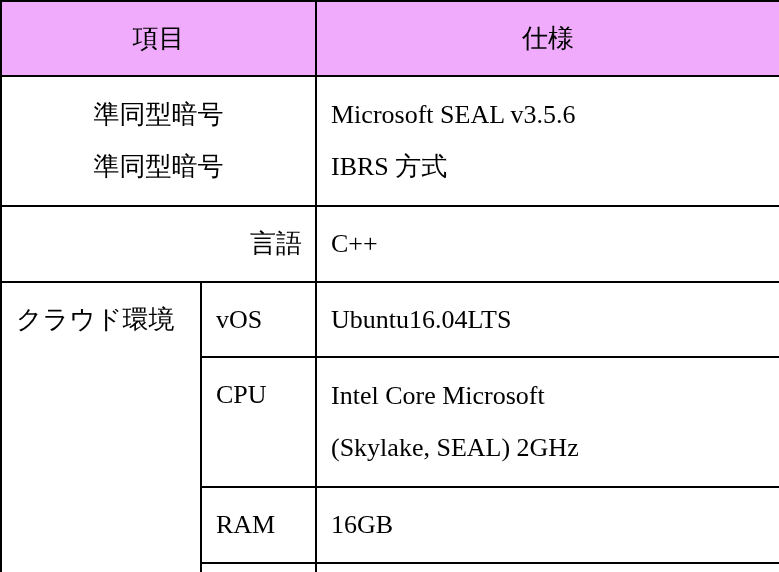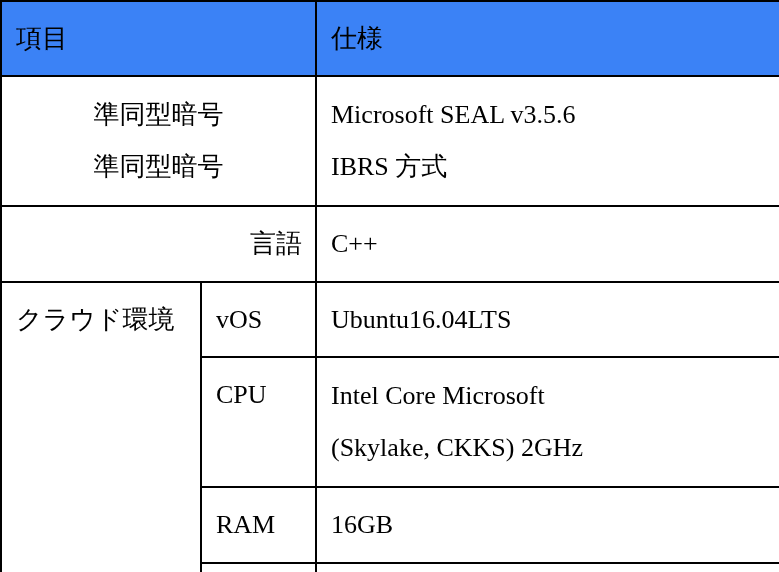--- a/index.html
+++ b/index.html
@@ -15,23 +15,23 @@
       table-layout: fixed;
     }
     td, th {
       border: 2px solid #000;
       padding: 12px 14px;
       font-size: 26px;
       line-height: 1.9;
       vertical-align: top;
     }
     th {
-      background: #3b82f6;
+      background: #f0abfc;
       font-weight: normal;
-      text-align: left;
+      text-align: center;
     }
     .col1 { width: 200px; }
     .col2 { width: 115px; }
     .col3 { width: 464px; }
     .center { text-align: center; margin-left: 44px; }
     .right { }
     .valign-top { vertical-align: top; }
     .twoline { line-height: 2.0; }
     .sub-right { text-align: right; padding-right: 13px; }
   </style>
@@ -65,21 +65,21 @@
   </tr>
   <tr>
     <td rowspan="4" class="valign-top">クラウド環境</td>
     <td class="right">vOS</td>
     <td class="right">Ubuntu16.04LTS</td>
   </tr>
   <tr>
     <td class="right valign-top">CPU</td>
     <td class="right twoline">
       <div>Intel  Core  Microsoft</div>
-      <div>(Skylake, CKKS) 2GHz</div>
+      <div>(Skylake, SEAL) 2GHz</div>
     </td>
   </tr>
   <tr>
     <td class="right">RAM</td>
     <td class="right">16GB</td>
   </tr>
   <tr>
     <td class="right">Disk</td>
     <td class="right">42GB</td>
   </tr>

